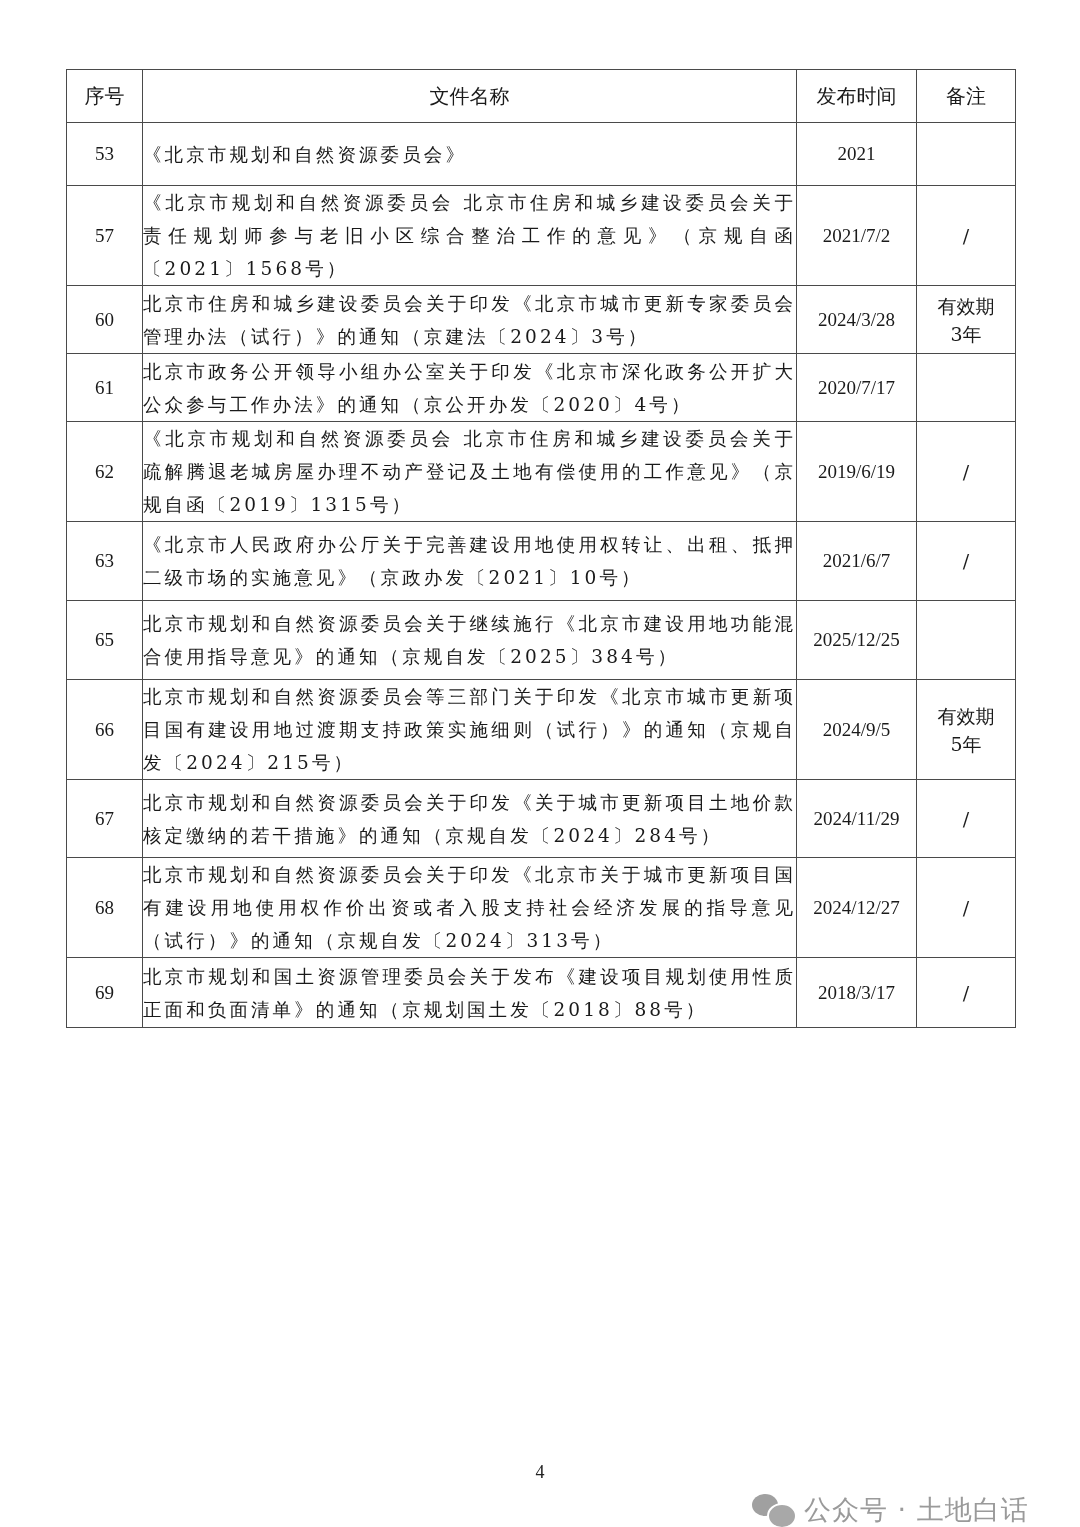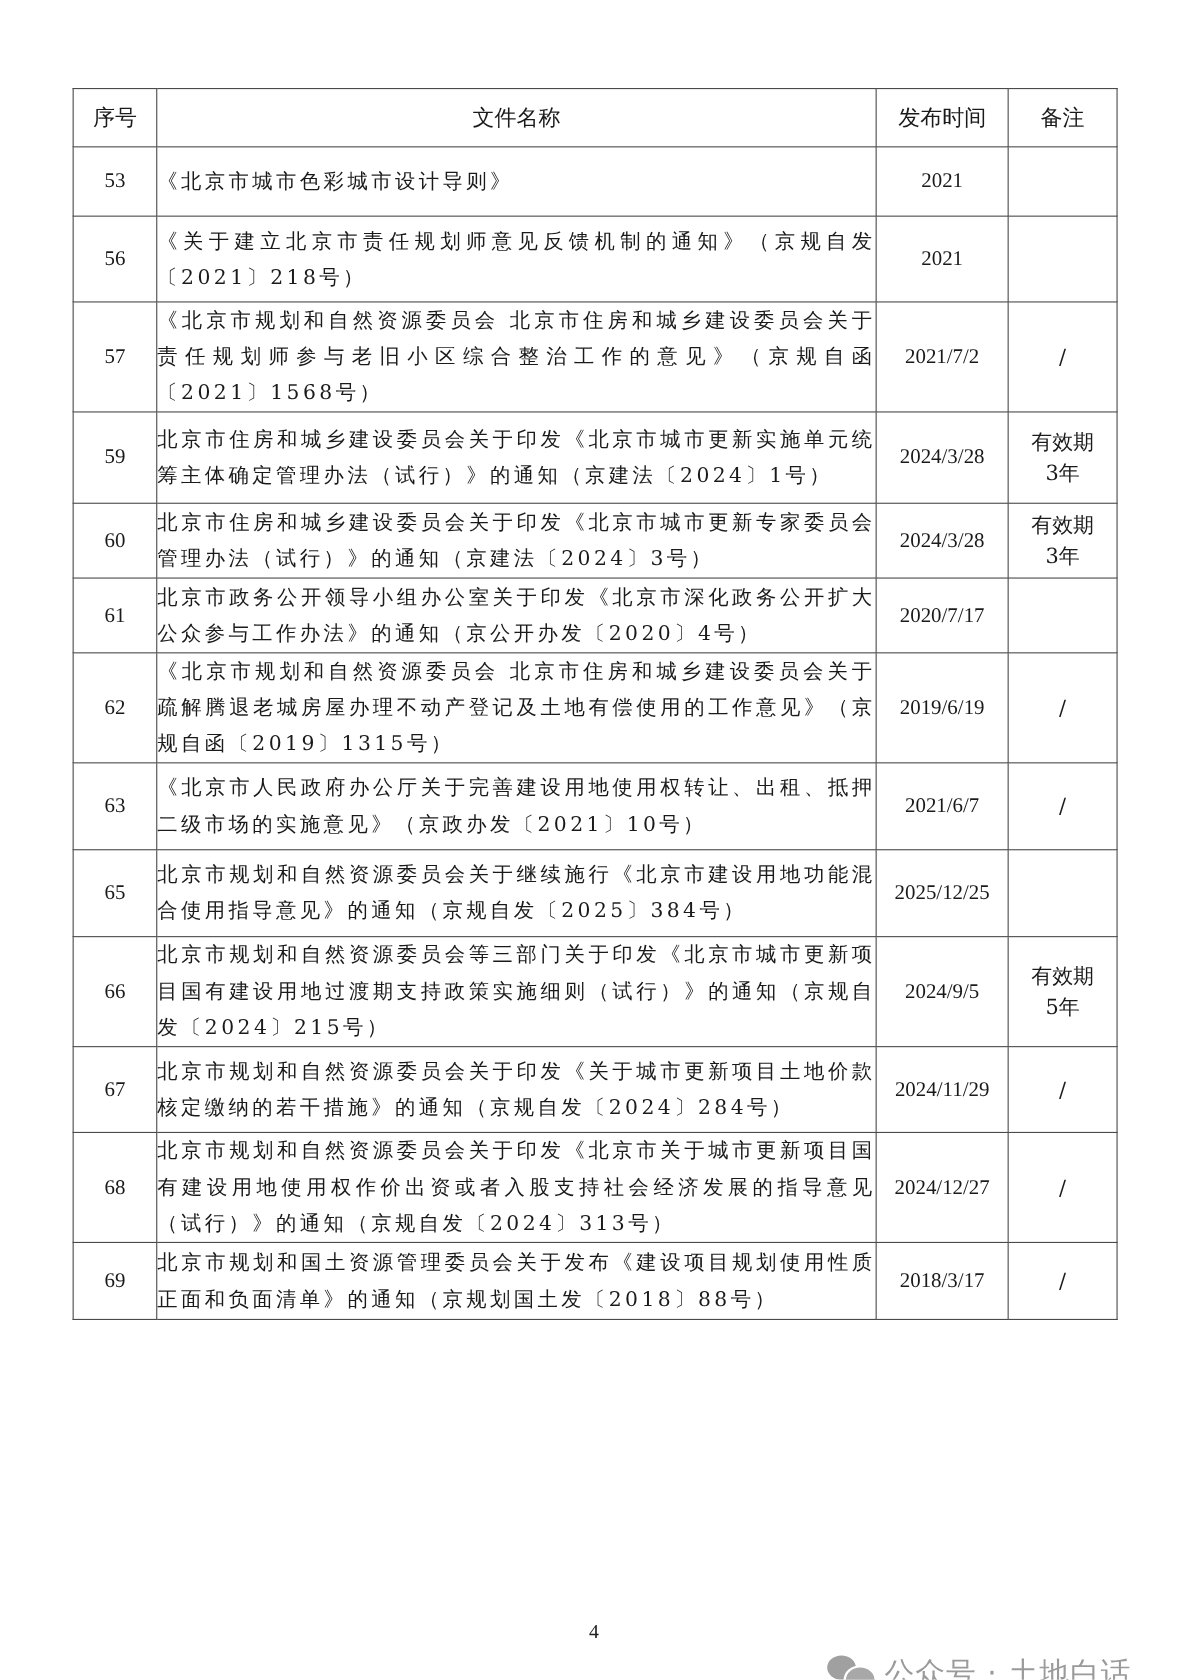--- a/index.html
+++ b/index.html
@@ -1,18 +1,18 @@
 <!DOCTYPE html>
 <html><head>
   <meta charset="utf-8">
   <style>
     html, body { margin: 0; padding: 0; background: #ffffff; }
     body { width: 1080px; height: 1527px; position: relative; overflow: hidden;
            font-family: "DejaVu Serif", "Liberation Serif", serif; color: #1a1a1a; }
-    .page { position: absolute; left: 0; top: 15px; width: 1080px; height: 1268px; }
+    .page { position: absolute; left: 0; top: 4px; width: 1080px; height: 1268px; }
     table.doc { position: absolute; left: 66px; top: 65px; width: 949px;
                 border-collapse: collapse; table-layout: fixed; }
     table.doc td, table.doc th { border: 1.5px solid #4a4a4a; padding: 0; vertical-align: middle; }
     th { font-weight: normal; font-family: "DejaVu Sans", "Liberation Sans", sans-serif; font-size: 20px; text-align: center; }
     td.num { text-align: center; font-size: 19px; font-family: "Liberation Serif", serif; }
     td.name { text-align: justify; font-size: 18.5px; letter-spacing: 3.1px; line-height: 33px; padding: 0 8px 0 10px; }
     td.date { text-align: center; font-size: 19px; font-family: "Liberation Serif", serif; margin-top: 20px; }
     td.note { text-align: center; font-size: 19px; line-height: 28px; }
     col.c1 { width: 76px; } col.c2 { width: 654px; } col.c3 { width: 120px; } col.c4 { width: 99px; }
     .page-number { position: absolute; left: 0; width: 1080px; top: 1458px; text-align: center;
@@ -38,41 +38,29 @@
       <tr style="height:53px">
         <th>序号</th>
         <th>文件名称</th>
         <th>发布时间</th>
         <th>备注</th>
       </tr>
     </thead>
     <tbody id="tbody">
         <tr style="height: 63px;">
           <td class="num">53</td>
-          <td class="name">《北京市城市色彩城市设计导则》</td>
-          <td class="date">2021</td>
-          <td class="note"></td>
-        </tr>
-        <tr style="height: 78px;">
-          <td class="num">56</td>
-          <td class="name">《关于建立北京市责任规划师意见反馈机制的通知》（京规自发〔2021〕218号）</td>
+          <td class="name">《北京市规划和自然资源委员会》</td>
           <td class="date">2021</td>
           <td class="note"></td>
         </tr>
         <tr style="height: 87px;">
           <td class="num">57</td>
           <td class="name">《北京市规划和自然资源委员会 北京市住房和城乡建设委员会关于责任规划师参与老旧小区综合整治工作的意见》（京规自函〔2021〕1568号）</td>
           <td class="date">2021/7/2</td>
           <td class="note">/</td>
-        </tr>
-        <tr style="height: 83px;">
-          <td class="num">59</td>
-          <td class="name">北京市住房和城乡建设委员会关于印发《北京市城市更新实施单元统筹主体确定管理办法（试行）》的通知（京建法〔2024〕1号）</td>
-          <td class="date">2024/3/28</td>
-          <td class="note">有效期<br>3年</td>
         </tr>
         <tr style="height: 68px;">
           <td class="num">60</td>
           <td class="name">北京市住房和城乡建设委员会关于印发《北京市城市更新专家委员会管理办法（试行）》的通知（京建法〔2024〕3号）</td>
           <td class="date">2024/3/28</td>
           <td class="note">有效期<br>3年</td>
         </tr>
         <tr style="height: 68px;">
           <td class="num">61</td>
           <td class="name">北京市政务公开领导小组办公室关于印发《北京市深化政务公开扩大公众参与工作办法》的通知（京公开办发〔2020〕4号）</td>

